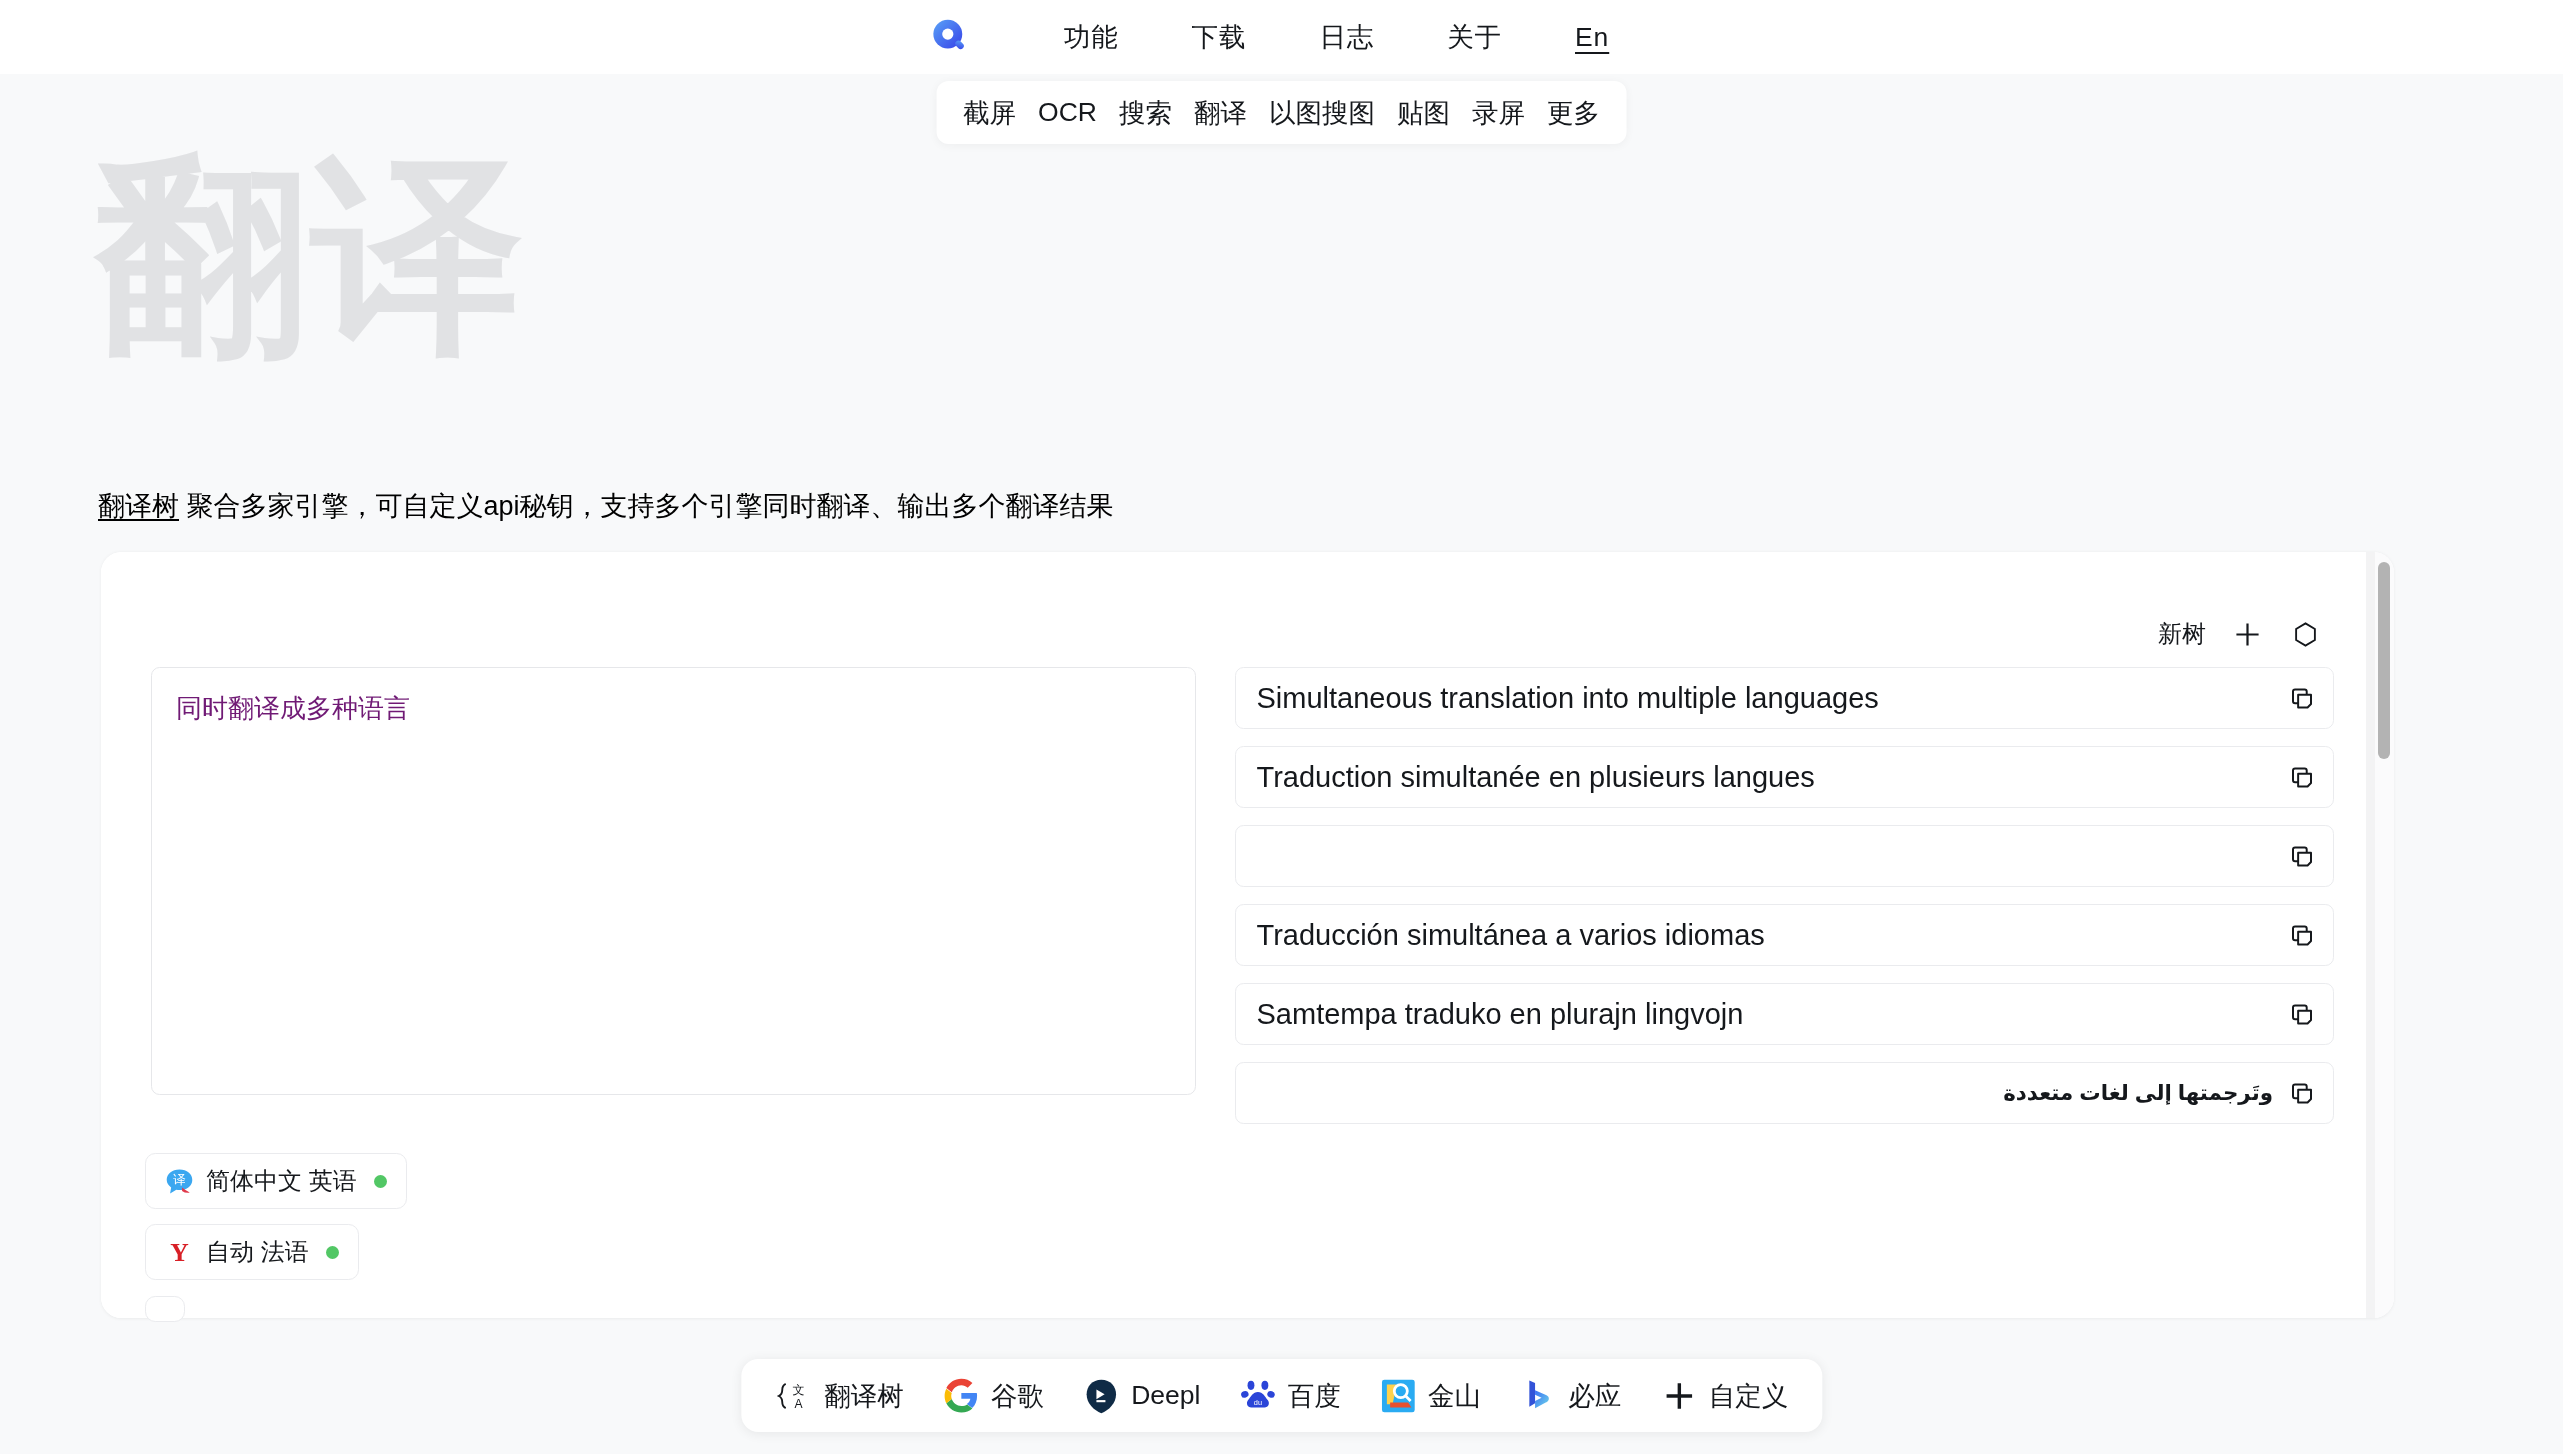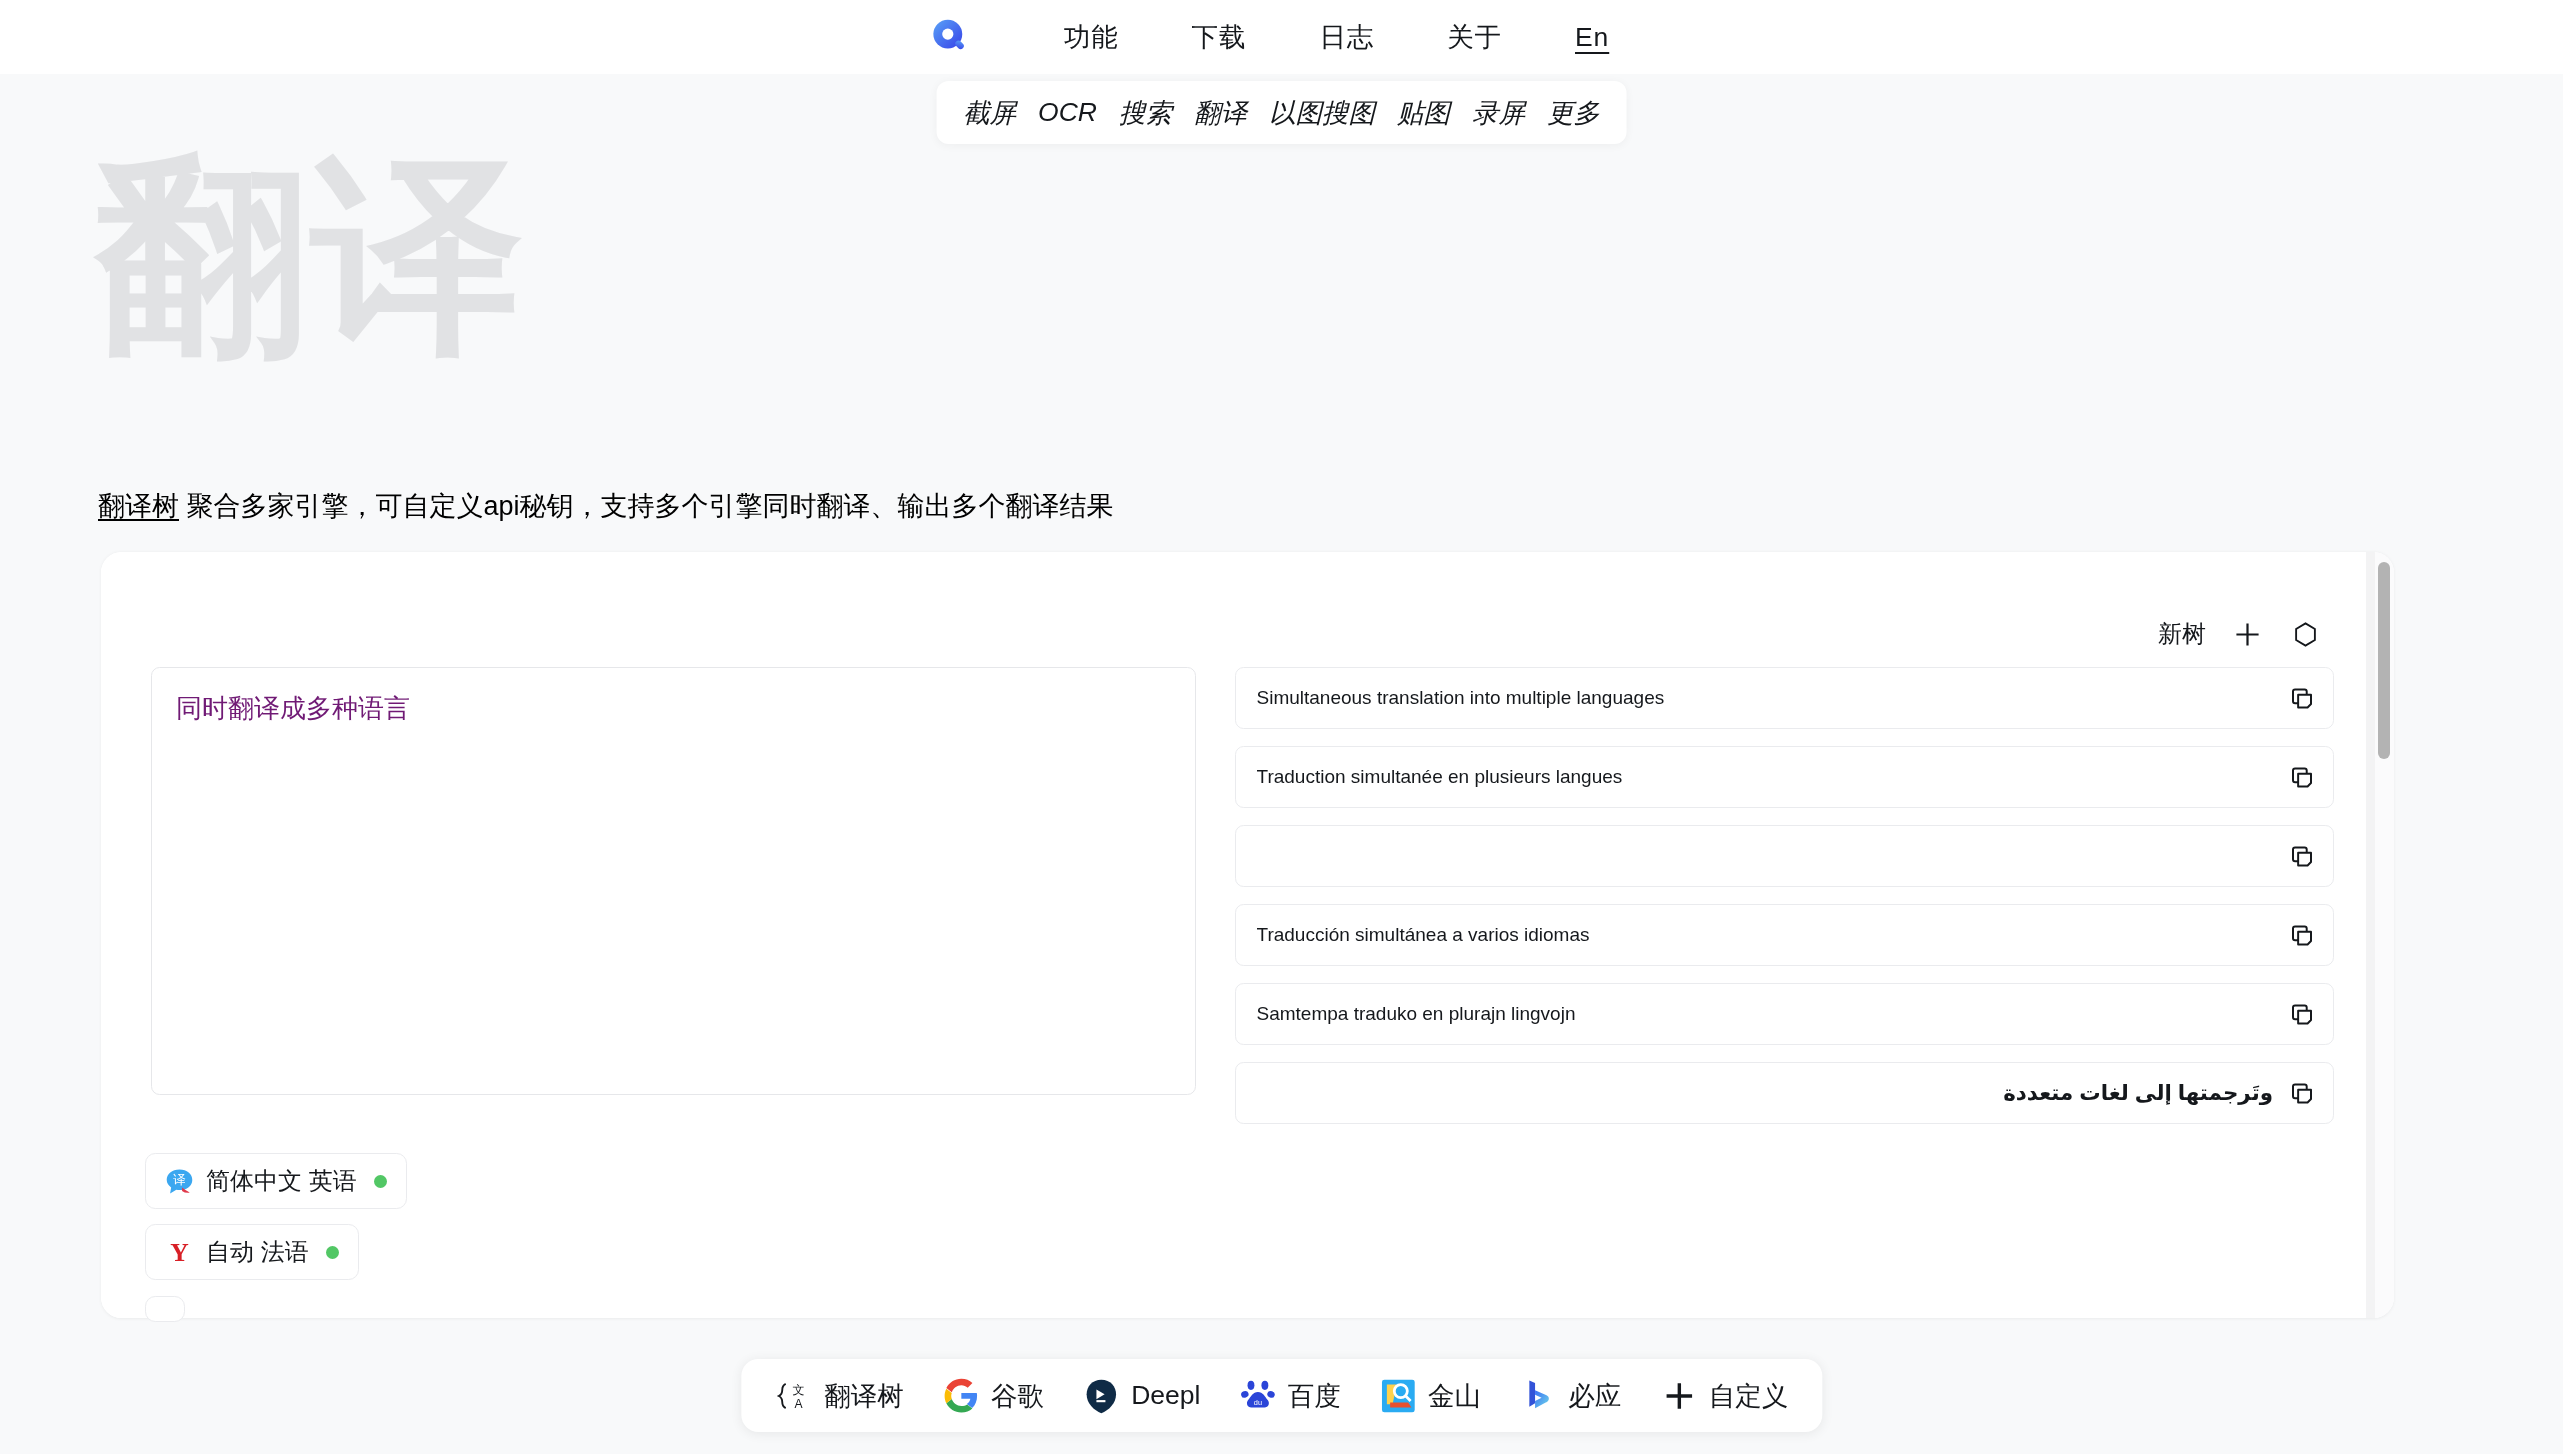--- a/index.html
+++ b/index.html
@@ -28,21 +28,21 @@
 
   
   .subnav {
     position: absolute; top: 81px; left: 50%; transform: translateX(-50%);
     background: #ffffff; border-radius: 12px;
     padding: 13.7px 27px;
     box-shadow: 0 1.7px 8.6px rgba(0,0,0,0.045);
     display: flex; align-items: center; gap: 22px;
     white-space: nowrap;
   }
-  .subnav-item { font-size: 26.5px; color: #15181c; cursor: pointer; font-style: italic; }
+  .subnav-item { font-size: 26.5px; color: #15181c; cursor: pointer; }
 
   
   .hero-watermark {
     position: absolute; left: 96px; top: 150px;
     font-size: 212px; line-height: 1; font-weight: 700;
     color: #e1e2e4; letter-spacing: 3.4px; user-select: none;
   }
   .hero-desc {
     position: absolute; left: 98px; top: 488px;
     font-size: 27px; color: #000000; white-space: nowrap;
@@ -82,21 +82,21 @@
   
   .outputs { position: absolute; left: 1134px; top: 115px; width: 1099px; }
   .out-row {
     position: relative;
     height: 62px; margin-bottom: 17px;
     border: 1.3px solid #eaebee; border-radius: 8.6px;
     background: #fff;
     display: flex; align-items: center;
     padding: 0 60px 0 20.5px;
   }
-  .out-text { font-size: 19px; color: #15181c; white-space: nowrap; overflow: hidden; }
+  .out-text { font-size: 29px; color: #15181c; white-space: nowrap; overflow: hidden; }
   .out-text.rtl { direction: rtl; text-align: right; width:100%; font-size: 21.4px; font-weight: bold; }
   .copy-btn {
     position: absolute; right: 17px; top: 50%; transform: translateY(-50%);
     width: 29px; height: 29px; cursor: pointer;
     display:flex; align-items:center; justify-content:center;
   }
 
   
   .chips { position: absolute; left: 145px; top: 1153px; width: 342px; z-index: 5;}
   .chip {

